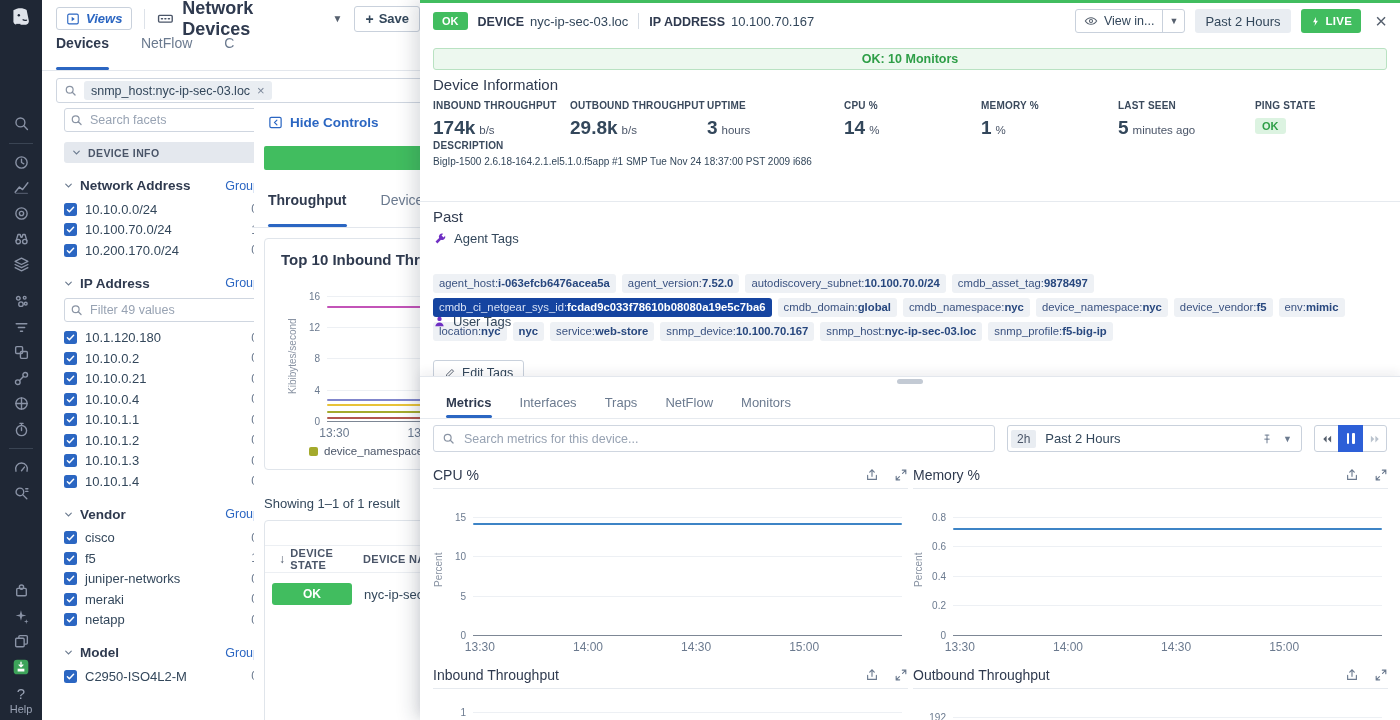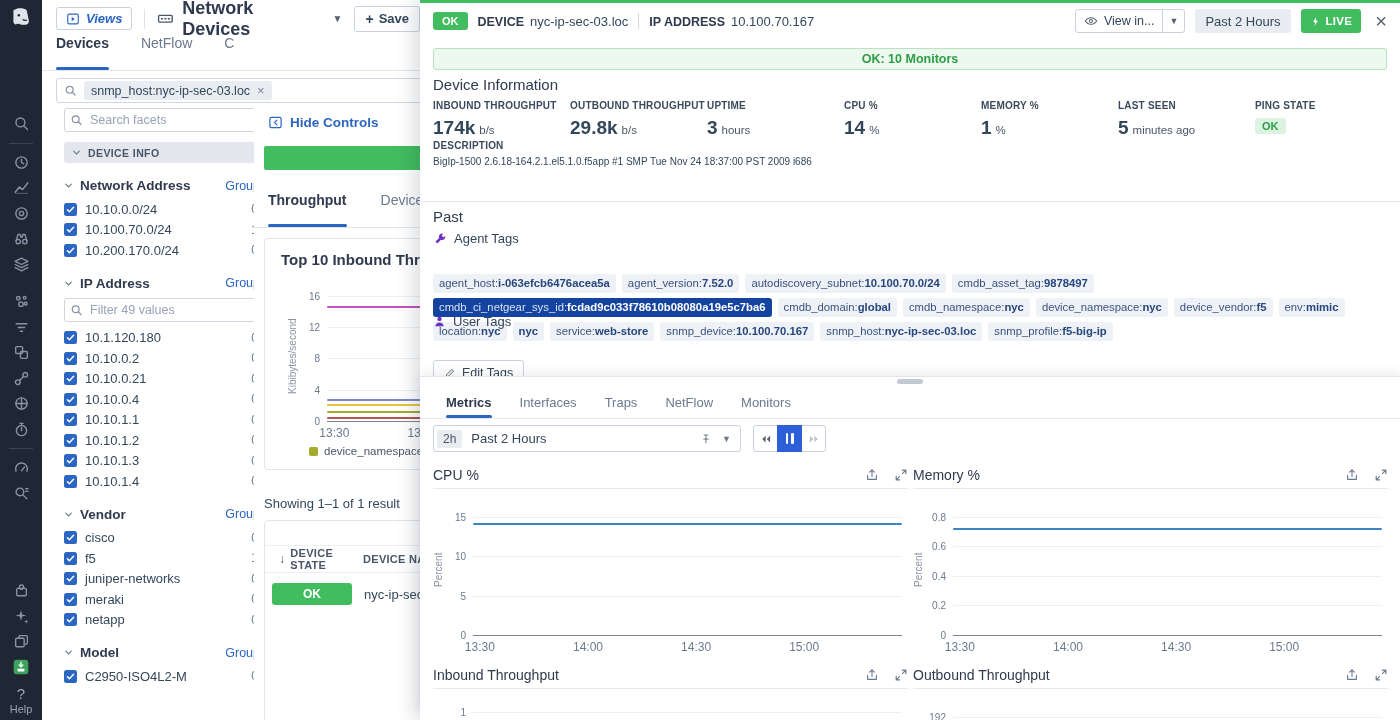--- a/index.html
+++ b/index.html
@@ -768,20 +768,27 @@
       <div class="pill"></div>
       <div class="sheet-tabs" id="sheet-tabs">
           <div class="stab active"><span>Metrics</span></div>
           <div class="stab"><span>Interfaces</span></div>
           <div class="stab"><span>Traps</span></div>
           <div class="stab"><span>NetFlow</span></div>
           <div class="stab"><span>Monitors</span></div>
         </div>
 
       <div class="controls">
+        <div class="msearch">
+          <svg width="13" height="13" viewBox="0 0 16 16" fill="none" stroke="currentColor" stroke-width="1.5" stroke-linecap="round">
+            <circle cx="7" cy="7" r="4.2"></circle>
+              <path d="M10.2 10.2 13.6 13.6"></path>
+          </svg>
+          <input placeholder="Search metrics for this device..." style="">
+        </div>
         <div class="timebox">
           <span class="chip2h">2h</span>
           <span class="tb-label">Past 2 Hours</span>
           <span class="tb-right">
             <svg width="12" height="12" viewBox="0 0 16 16" fill="none" stroke="currentColor" stroke-width="1.3" stroke-linecap="round">
               <path d="M5.5 2.8h5M8 2.8v5.4M5 8.2h6M8 8.2v5"></path>
             </svg>
             <span style="font-size:9px;">▼</span>
           </span>
         </div>

